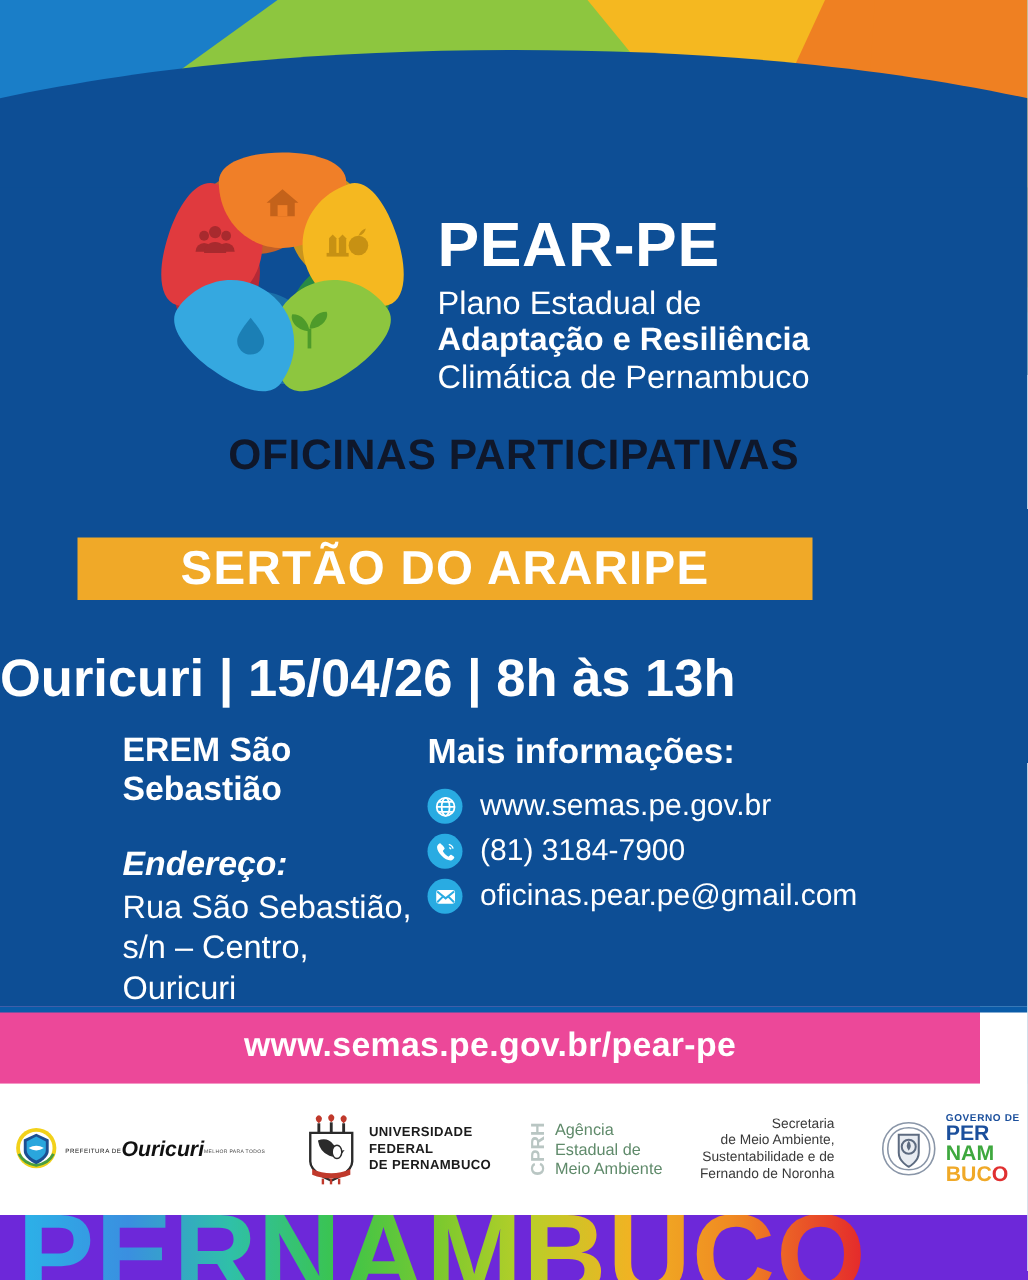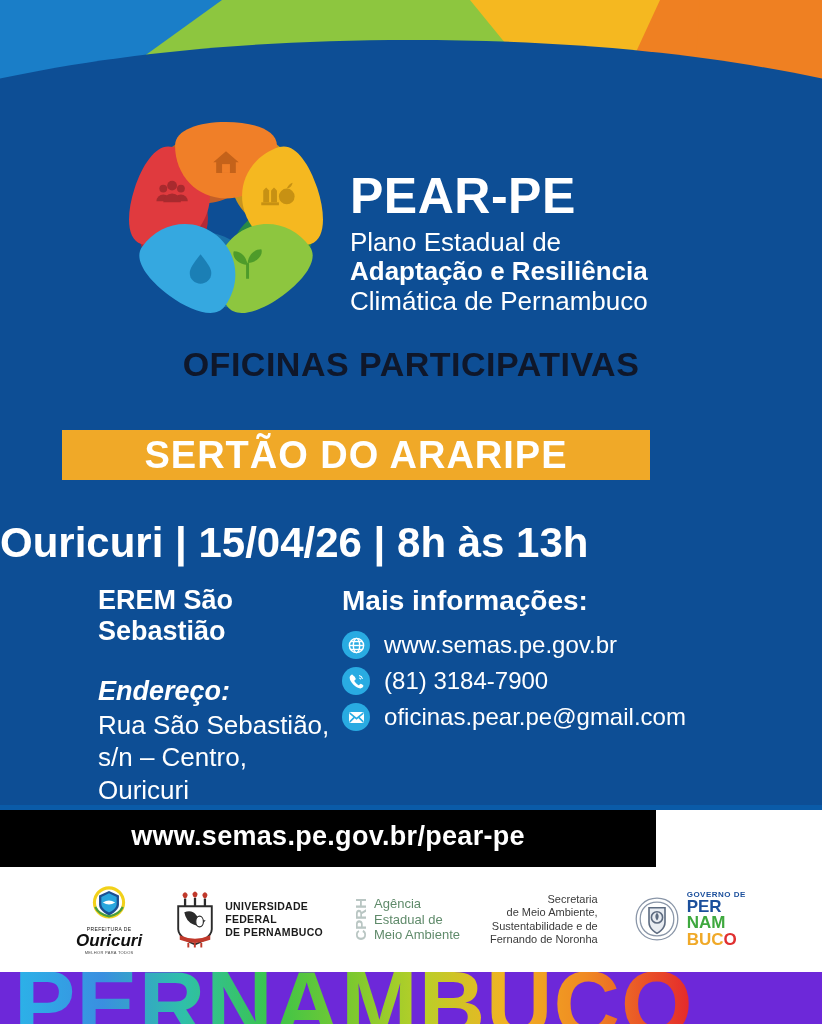--- a/index.html
+++ b/index.html
@@ -145,23 +145,23 @@
     justify-content: center;
     margin-right: 14px;
   }
   .contact-icon svg { display: block; }
   .contact-text { font-size: 24px; font-weight: normal; white-space: nowrap; }
 
   
   .urlband {
     position: absolute;
     left: 0; top: 805px;
-    width: 656px;
+    width: 784px;
     height: 62px;
-    background: #000000;
+    background: #ec4899;
     z-index: 6;
     display: flex;
     align-items: center;
     justify-content: center;
   }
   .urlband-top-edge {
     position: absolute;
     left: 0; top: 805px;
     width: 822px; height: 5px;
     background: #0a5ba8;
@@ -182,21 +182,21 @@
     background: #ffffff;
     z-index: 6;
     display: flex;
     align-items: center;
     justify-content: center;
     gap: 30px;
   }
   .logo-item { display: flex; align-items: center; }
 
   
-  .ouricuri { flex-direction: column; align-items: center; }
+  .ouricuri { flex-direction: row; align-items: center; }
   .ouricuri-prefix { font-size: 5px; color: #111; letter-spacing: .4px; margin-top: 2px; }
   .ouricuri-name  { font-size: 17px; font-style: italic; font-weight: bold; color: #111; line-height: 1; }
   .ouricuri-sub   { font-size: 4px; color: #444; letter-spacing: .3px; margin-top: 1px; }
 
   
   .ufpe-text { margin-left: 7px; line-height: 1.25; }
   .ufpe-text div { font-size: 10.5px; font-weight: bold; color: #1b1b1b; letter-spacing: .3px; }
 
   
   .cprh-mark {

